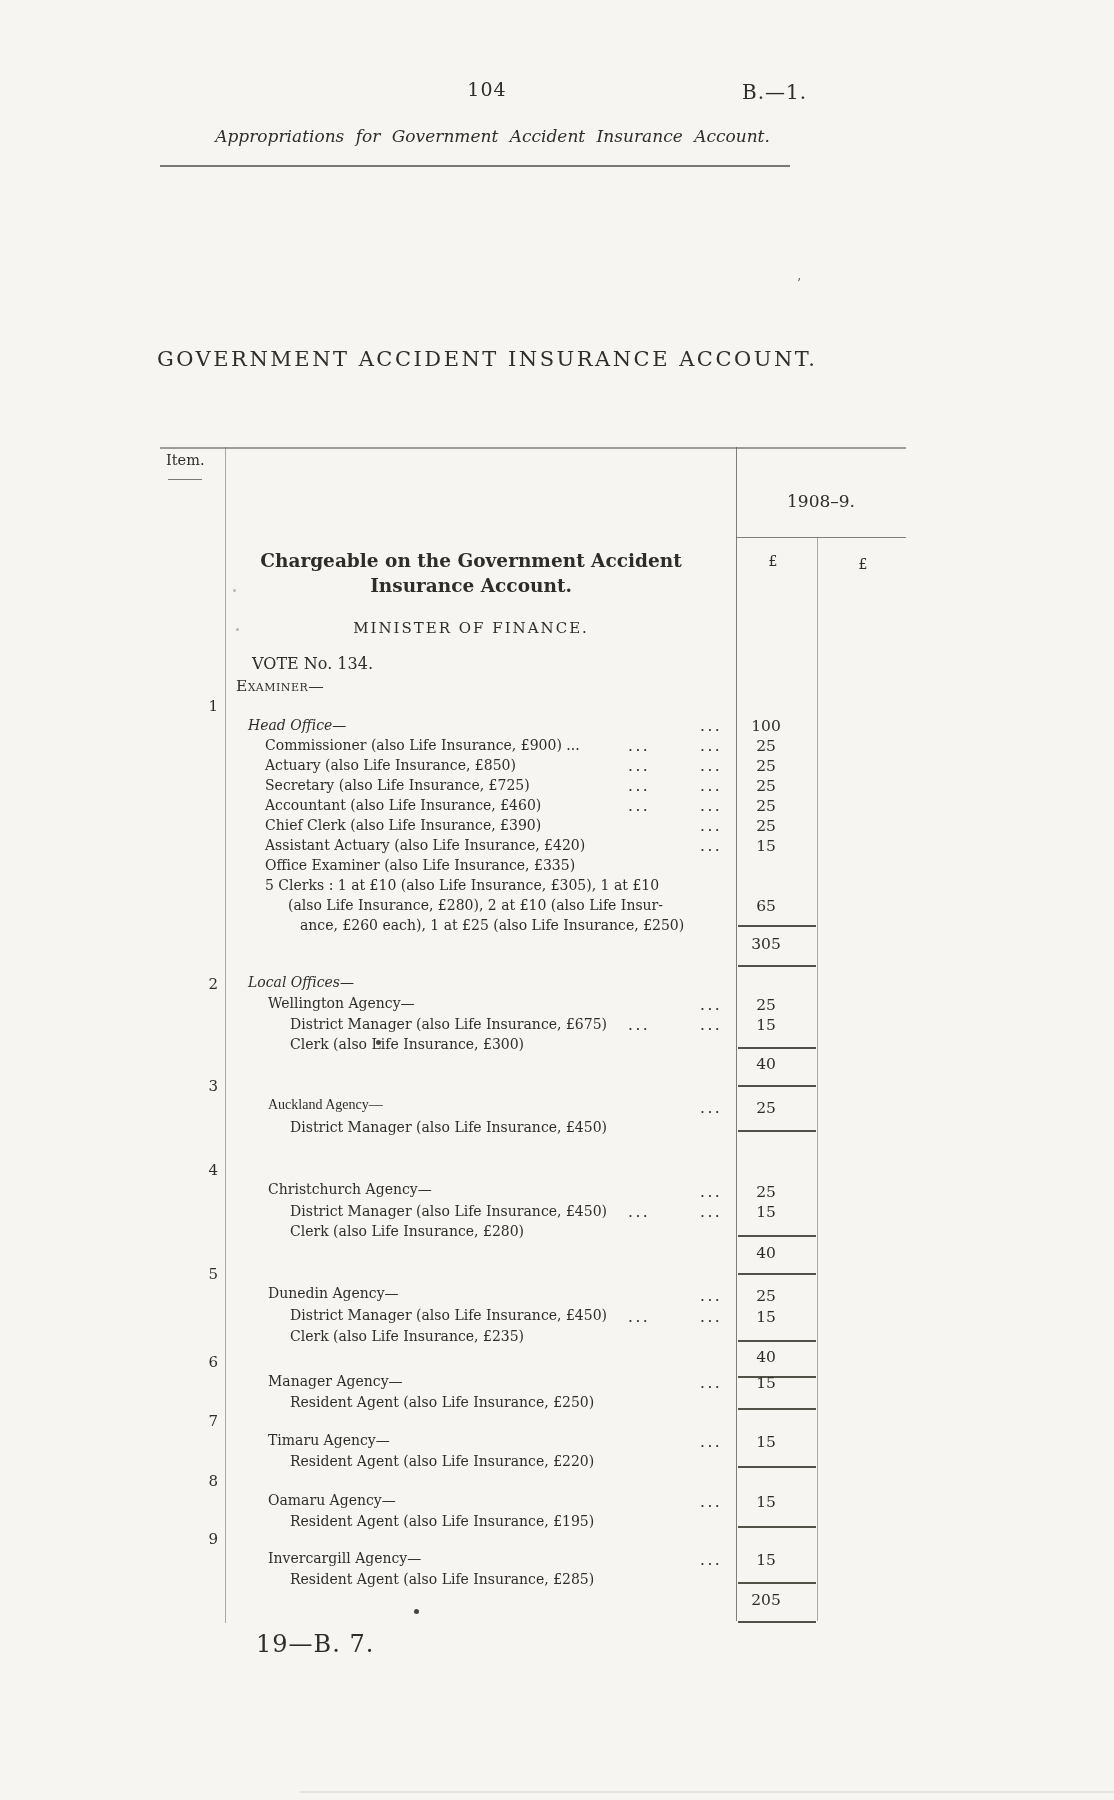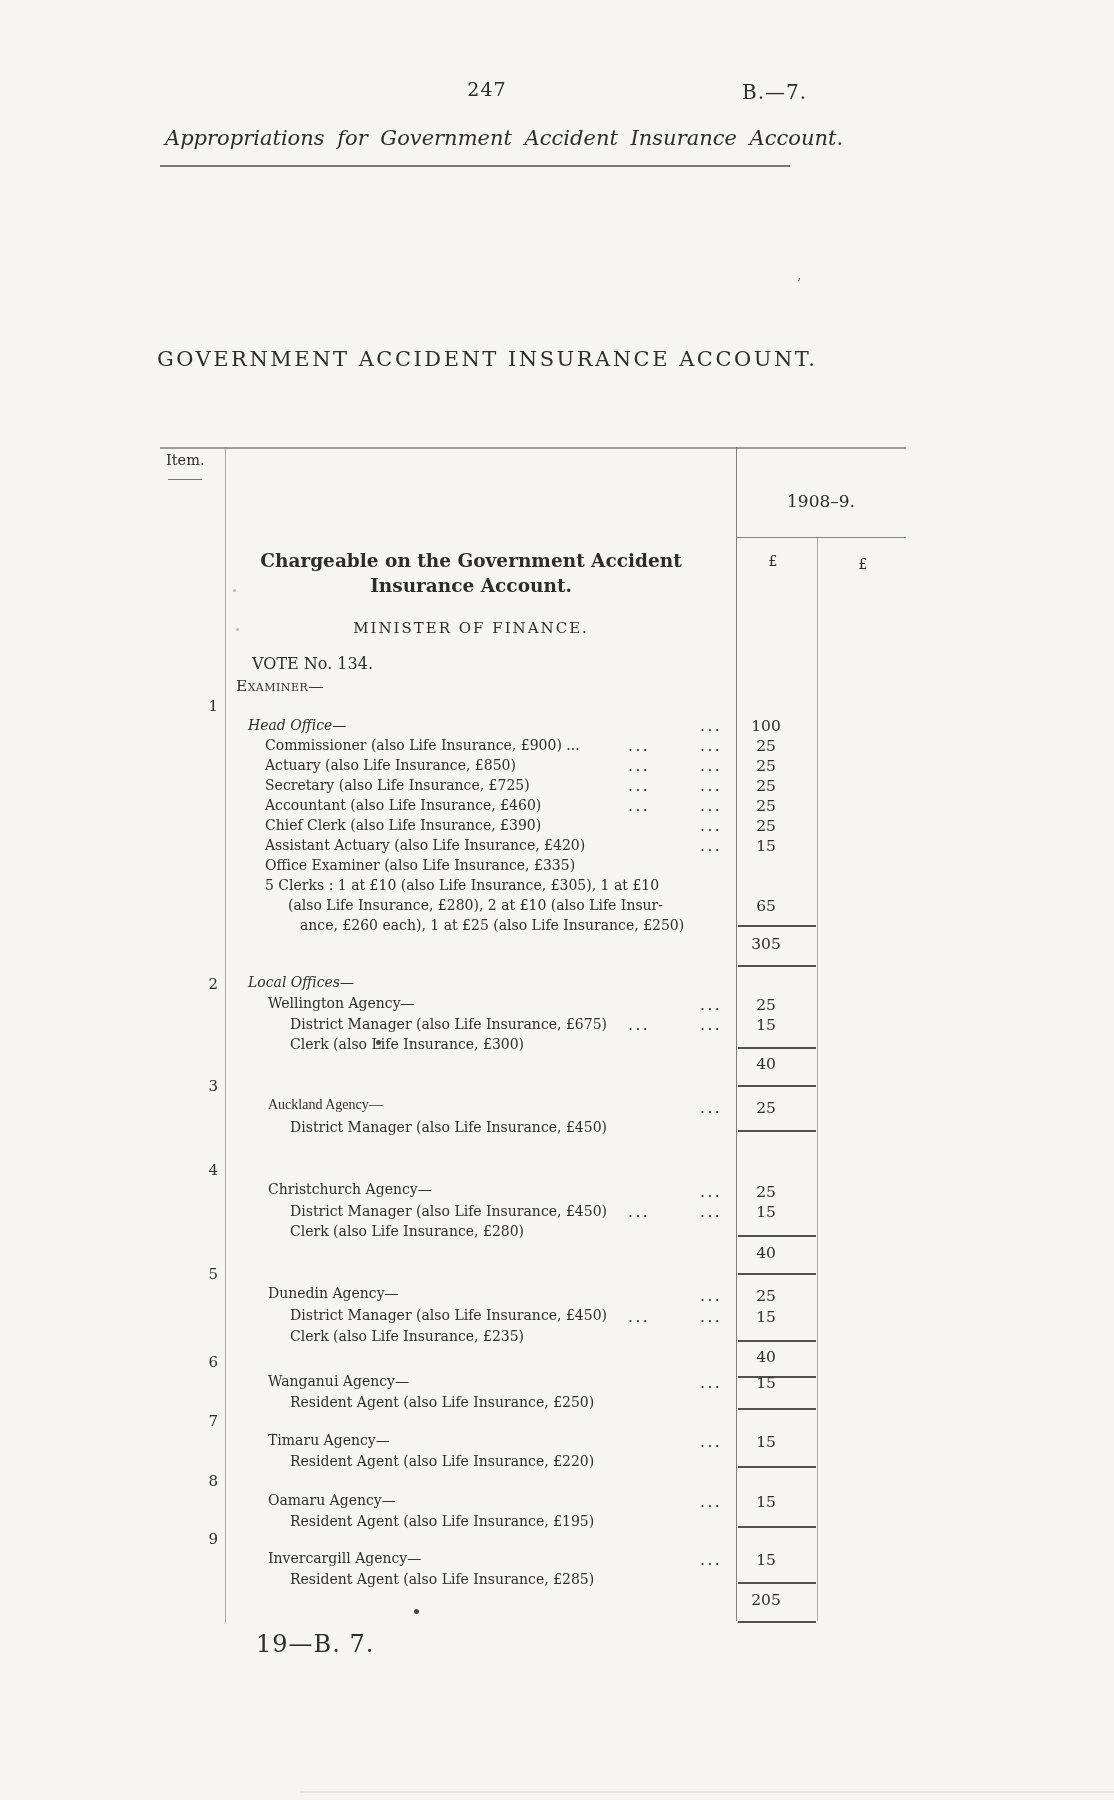--- a/index.html
+++ b/index.html
@@ -10,21 +10,21 @@
     background:#f6f5f1;
     font-family:"DejaVu Serif", serif;
     color:#2f2d28;
     overflow:hidden;
   }
   .abs{position:absolute;white-space:nowrap;}
   .ctr{text-align:center;}
   
   .page-num{top:78px;left:437px;width:100px;font-size:19px;letter-spacing:1px;}
   .doc-ref{top:80px;left:742px;font-size:20px;letter-spacing:1px;}
-  .running-title{top:126px;left:165px;width:655px;font-size:21px;font-style:italic;word-spacing:6px;}
+  .running-title{top:126px;left:165px;width:655px;font-size:17px;font-style:italic;word-spacing:6px;}
   .head-rule{top:165px;left:160px;width:630px;height:2px;background:rgba(80,78,72,.75);}
   .main-title{top:347px;left:157px;width:660px;font-size:21px;letter-spacing:2.5px;}
   
   .table-top-rule{top:447px;left:160px;width:746px;height:2px;background:rgba(110,107,99,.65);}
   .rule-under-year{top:537px;left:736px;width:170px;height:1px;background:rgba(110,108,100,.85);}
   .vrule-item{top:447px;left:225px;width:1px;height:1176px;background:rgba(120,117,110,.6);}
   .vrule-money{top:447px;left:736px;width:1px;height:1174px;background:rgba(100,97,90,.8);}
   .vrule-money2{top:537px;left:817px;width:1px;height:1084px;background:rgba(130,127,120,.65);}
   .item-head{top:452px;left:166px;width:56px;font-size:14.5px;}
   .item-head-dash{top:479px;left:168px;width:34px;height:1px;background:rgba(90,88,82,.8);}
@@ -48,22 +48,22 @@
   .artifact{position:absolute;color:rgba(60,58,52,.8);font-size:13px;}
   .dot-artifact{position:absolute;width:5px;height:5px;border-radius:50%;background:rgba(40,38,34,.85);}
   .bottom-edge{top:1791px;left:300px;width:814px;height:2px;background:rgba(0,0,0,.07);position:absolute;}
   .speck{position:absolute;width:3px;height:3px;border-radius:50%;background:rgba(70,68,62,.35);}
 </style>
 </head>
 <body>
 
 <div class="page">
 
-  <div class="abs ctr page-num">247</div>
-  <div class="abs doc-ref">B.—7.</div>
+  <div class="abs ctr page-num">104</div>
+  <div class="abs doc-ref">B.—1.</div>
   <div class="abs ctr running-title">Appropriations for Government Accident Insurance Account.</div>
   <div class="abs head-rule"></div>
 
   <div class="abs ctr main-title">GOVERNMENT ACCIDENT INSURANCE ACCOUNT.</div>
 
   <div class="abs table-top-rule"></div>
   <div class="abs vrule-item"></div>
   <div class="abs vrule-money"></div>
   <div class="abs vrule-money2"></div>
   <div class="abs rule-under-year"></div>
@@ -126,21 +126,21 @@
       <span class="dots" style="top: 1202px; left: 628px;">...</span>
       <span class="dots" style="top: 1202px; left: 700px;">...</span>
       <span class="item-num" style="top: 1264px; left: 194px;">5</span>
       <span class="row-label" style="top: 1264px; left: 268px;">Dunedin Agency—</span>
       <span class="row-label" style="top: 1286px; left: 290px;">District Manager (also Life Insurance, £450)</span>
       <span class="dots" style="top: 1286px; left: 700px;">...</span>
       <span class="row-label" style="top: 1307px; left: 290px;">Clerk (also Life Insurance, £235)</span>
       <span class="dots" style="top: 1307px; left: 628px;">...</span>
       <span class="dots" style="top: 1307px; left: 700px;">...</span>
       <span class="item-num" style="top: 1352px; left: 194px;">6</span>
-      <span class="row-label" style="top: 1352px; left: 268px;">Wanganui Agency—</span>
+      <span class="row-label" style="top: 1352px; left: 268px;">Manager Agency—</span>
       <span class="row-label" style="top: 1373px; left: 290px;">Resident Agent (also Life Insurance, £250)</span>
       <span class="dots" style="top: 1373px; left: 700px;">...</span>
       <span class="item-num" style="top: 1411px; left: 194px;">7</span>
       <span class="row-label" style="top: 1411px; left: 268px;">Timaru Agency—</span>
       <span class="row-label" style="top: 1432px; left: 290px;">Resident Agent (also Life Insurance, £220)</span>
       <span class="dots" style="top: 1432px; left: 700px;">...</span>
       <span class="item-num" style="top: 1471px; left: 194px;">8</span>
       <span class="row-label" style="top: 1471px; left: 268px;">Oamaru Agency—</span>
       <span class="row-label" style="top: 1492px; left: 290px;">Resident Agent (also Life Insurance, £195)</span>
       <span class="dots" style="top: 1492px; left: 700px;">...</span>

